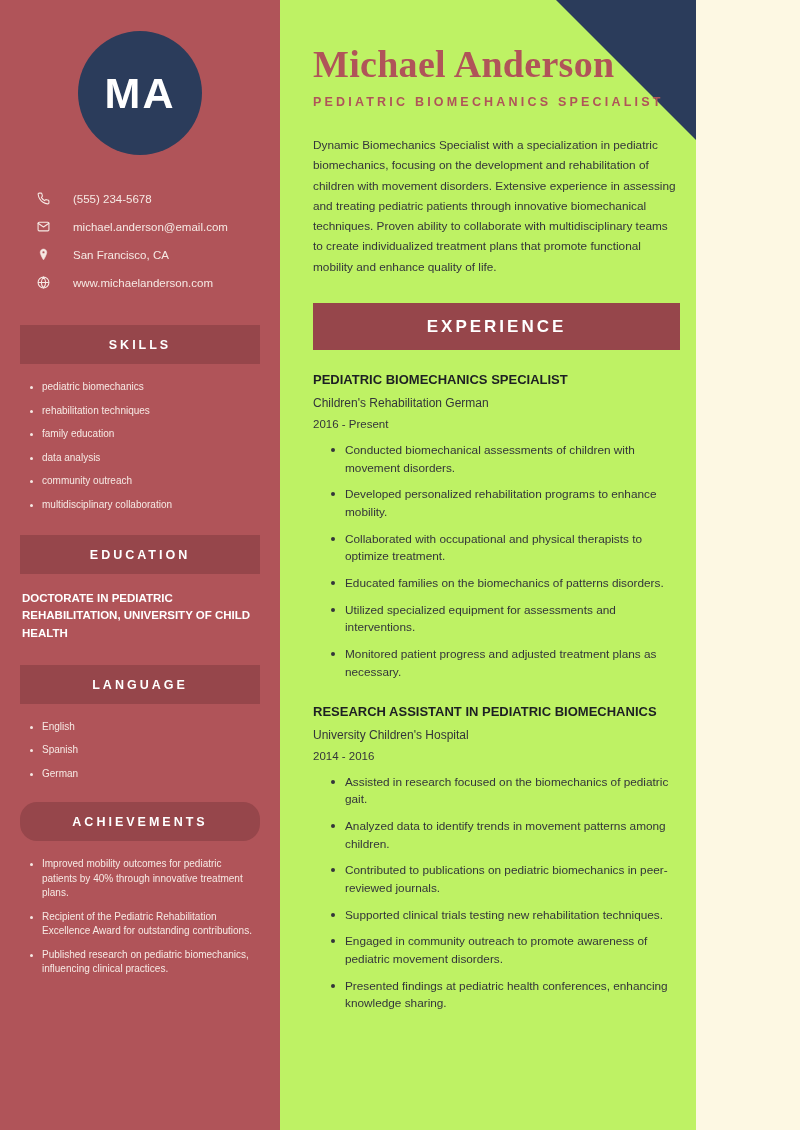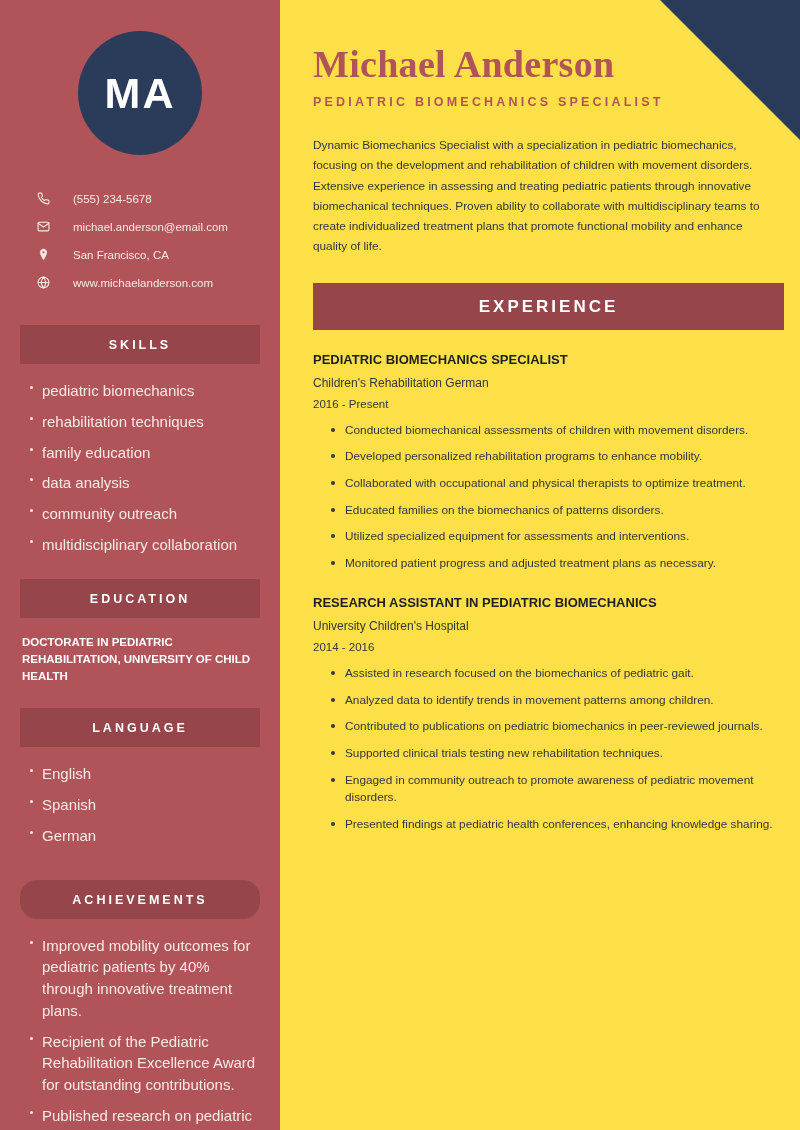--- a/index.html
+++ b/index.html
@@ -4,22 +4,22 @@
 <style>
   * { box-sizing: border-box; margin: 0; padding: 0; }
   html, body {
     width: 800px; height: 1130px;
     font-family: "Liberation Sans", sans-serif;
     background: #fdf8e3;
     overflow: hidden;
   }
   .page {
     position: relative;
-    width: 800px; height: 1130px;
-    background: #fde047;
+    width: 696px; height: 1130px;
+    background: #bef264;
     display: flex;
   }
 
   
   .sidebar {
     width: 280px;
     height: 1130px;
     background: #b05459;
     position: relative;
     flex: 0 0 280px;
@@ -71,31 +71,31 @@
     color: #ffffff;
     text-align: center;
     font-size: 12.5px;
     font-weight: bold;
     letter-spacing: 3px;
     padding: 13px 0 12px;
   }
   .sec-skills { margin-top: 36px; }
   .sec-education { margin-top: 23px; }
   .sec-language { margin-top: 23px; }
-  .sec-achievements { margin-top: 33px; border-radius: 17px; }
+  .sec-achievements { margin-top: 21px; border-radius: 17px; }
 
   .side-list {
     list-style: none;
     margin: 16px 0 0 0;
     padding: 0 22px 0 30px;
   }
   .side-list li {
     position: relative;
     color: #f6e9e4;
-    font-size: 15px;
+    font-size: 10px;
     line-height: 1.45;
     margin-bottom: 9px;
     padding-left: 12px;
   }
   .side-list li::before {
     content: "";
     position: absolute;
     left: 0; top: 6px;
     width: 3px; height: 3px;
     border-radius: 50%;

